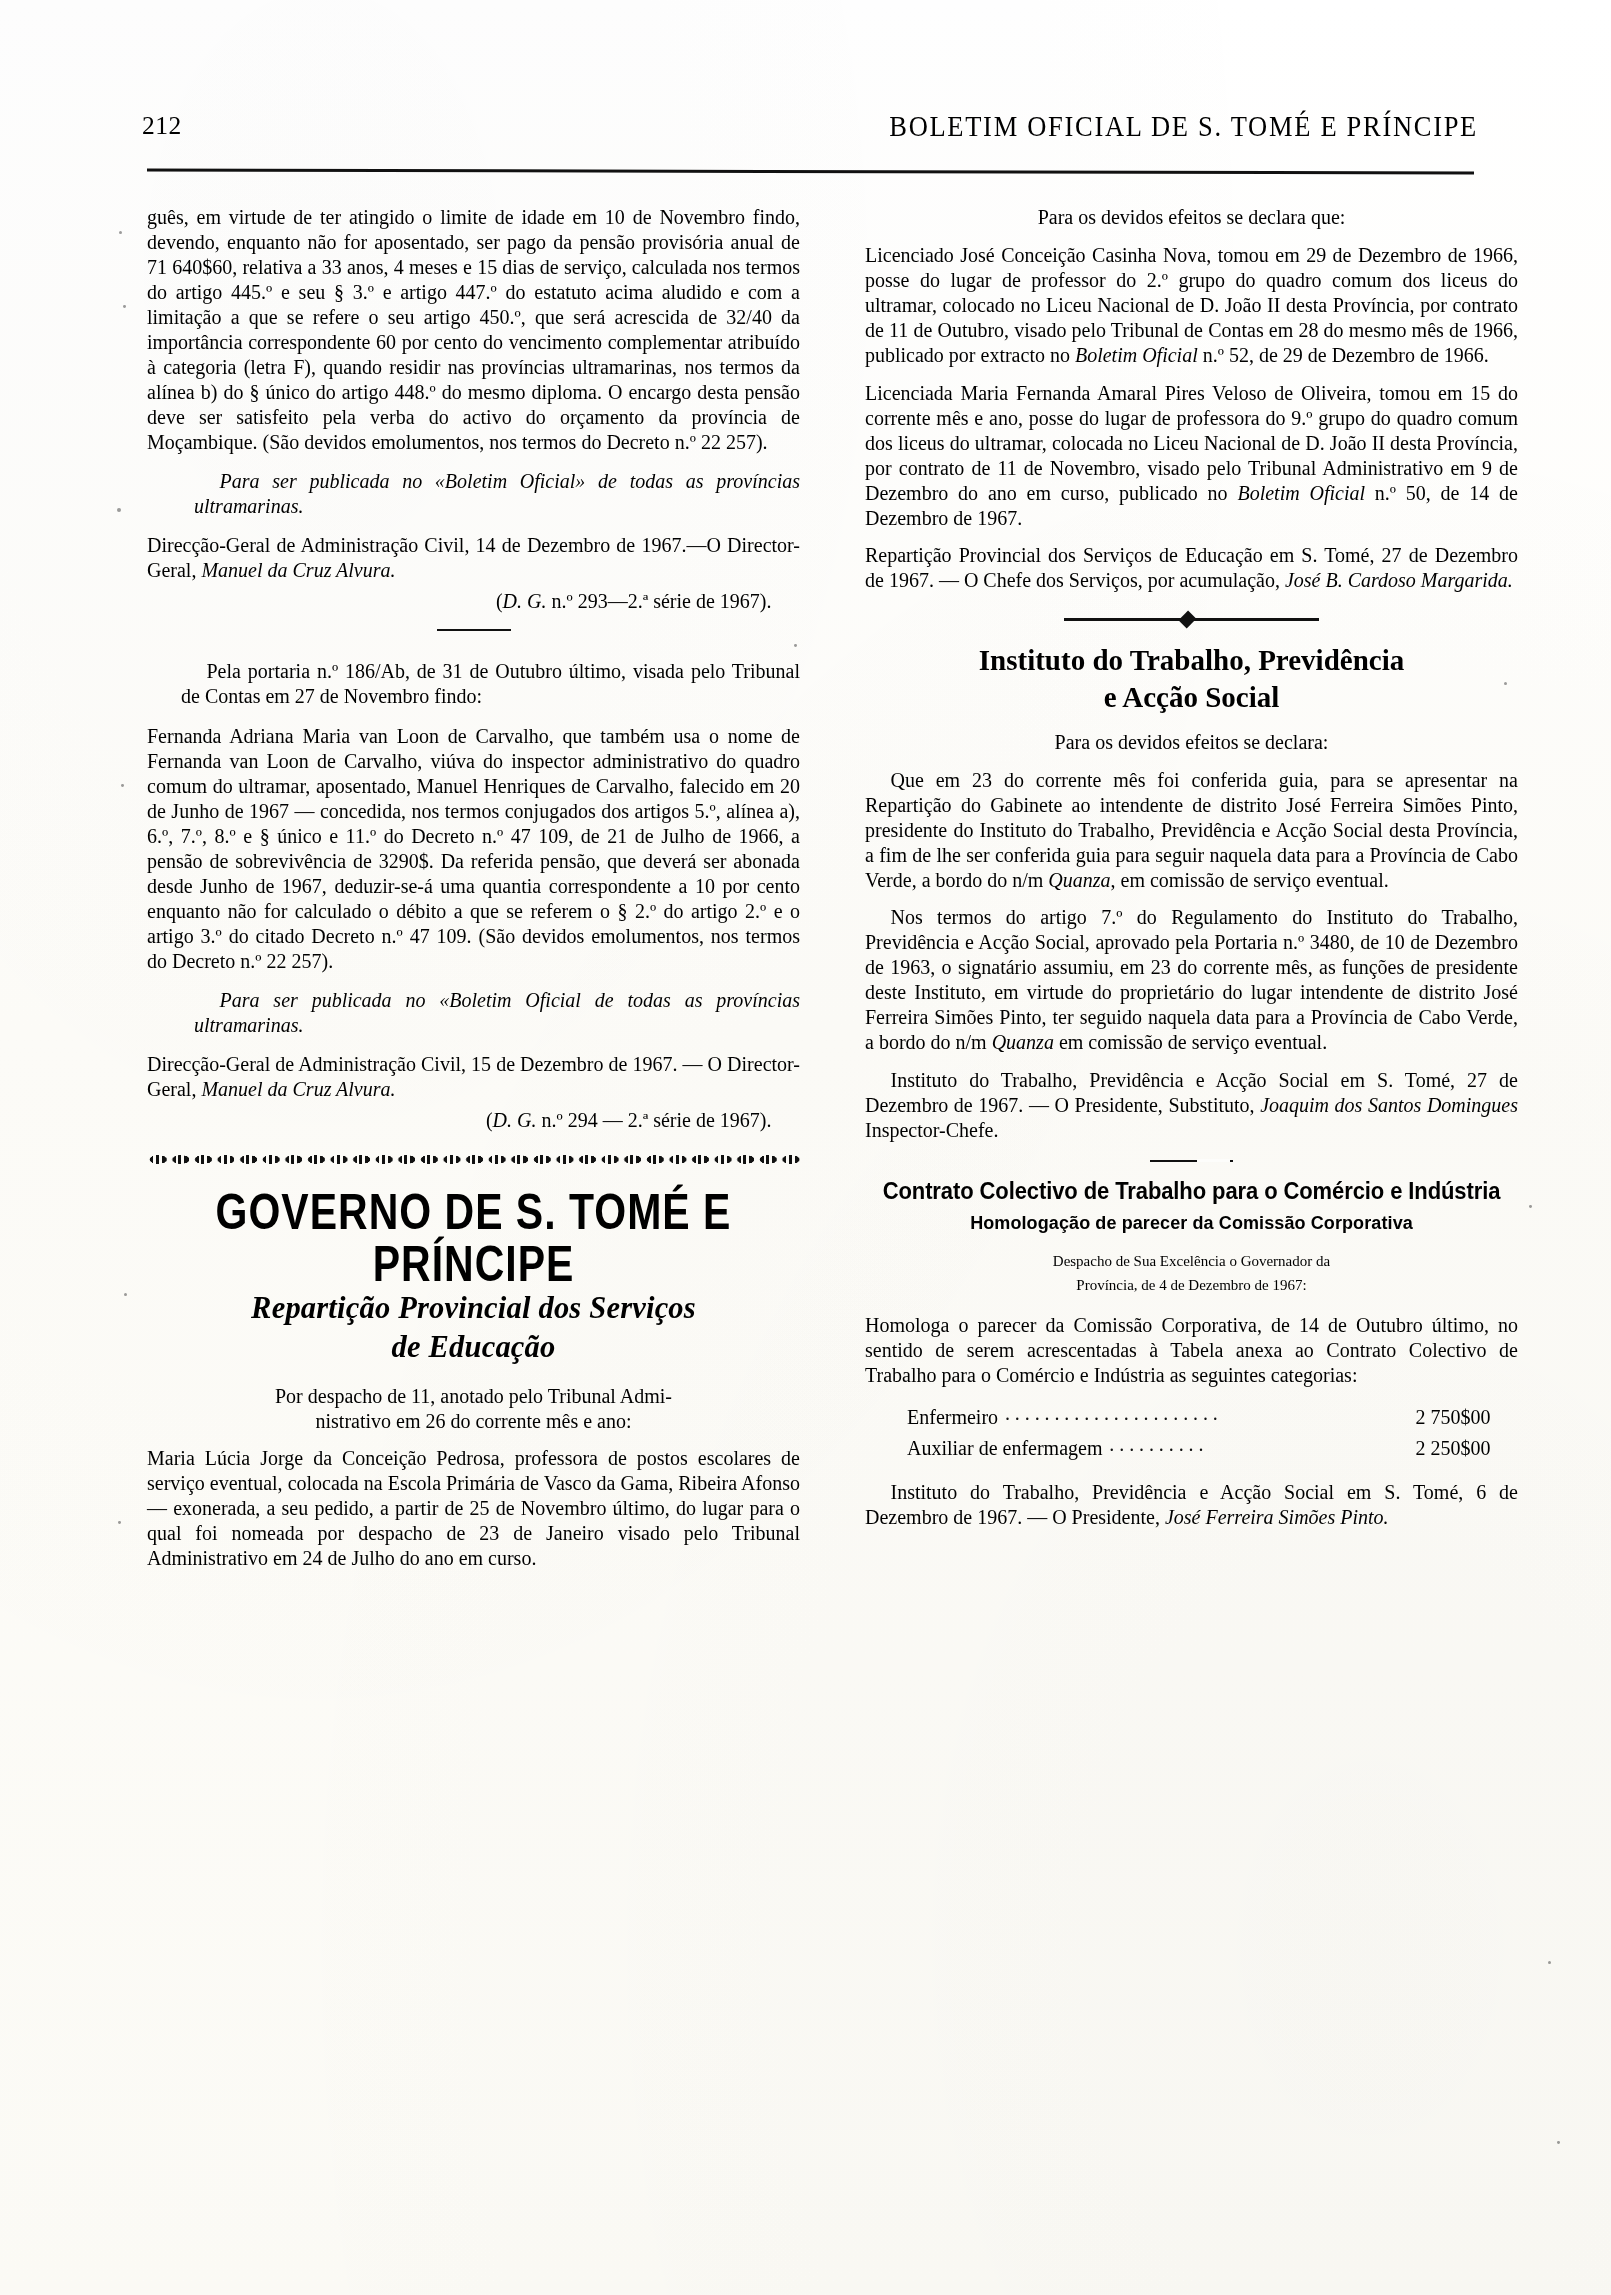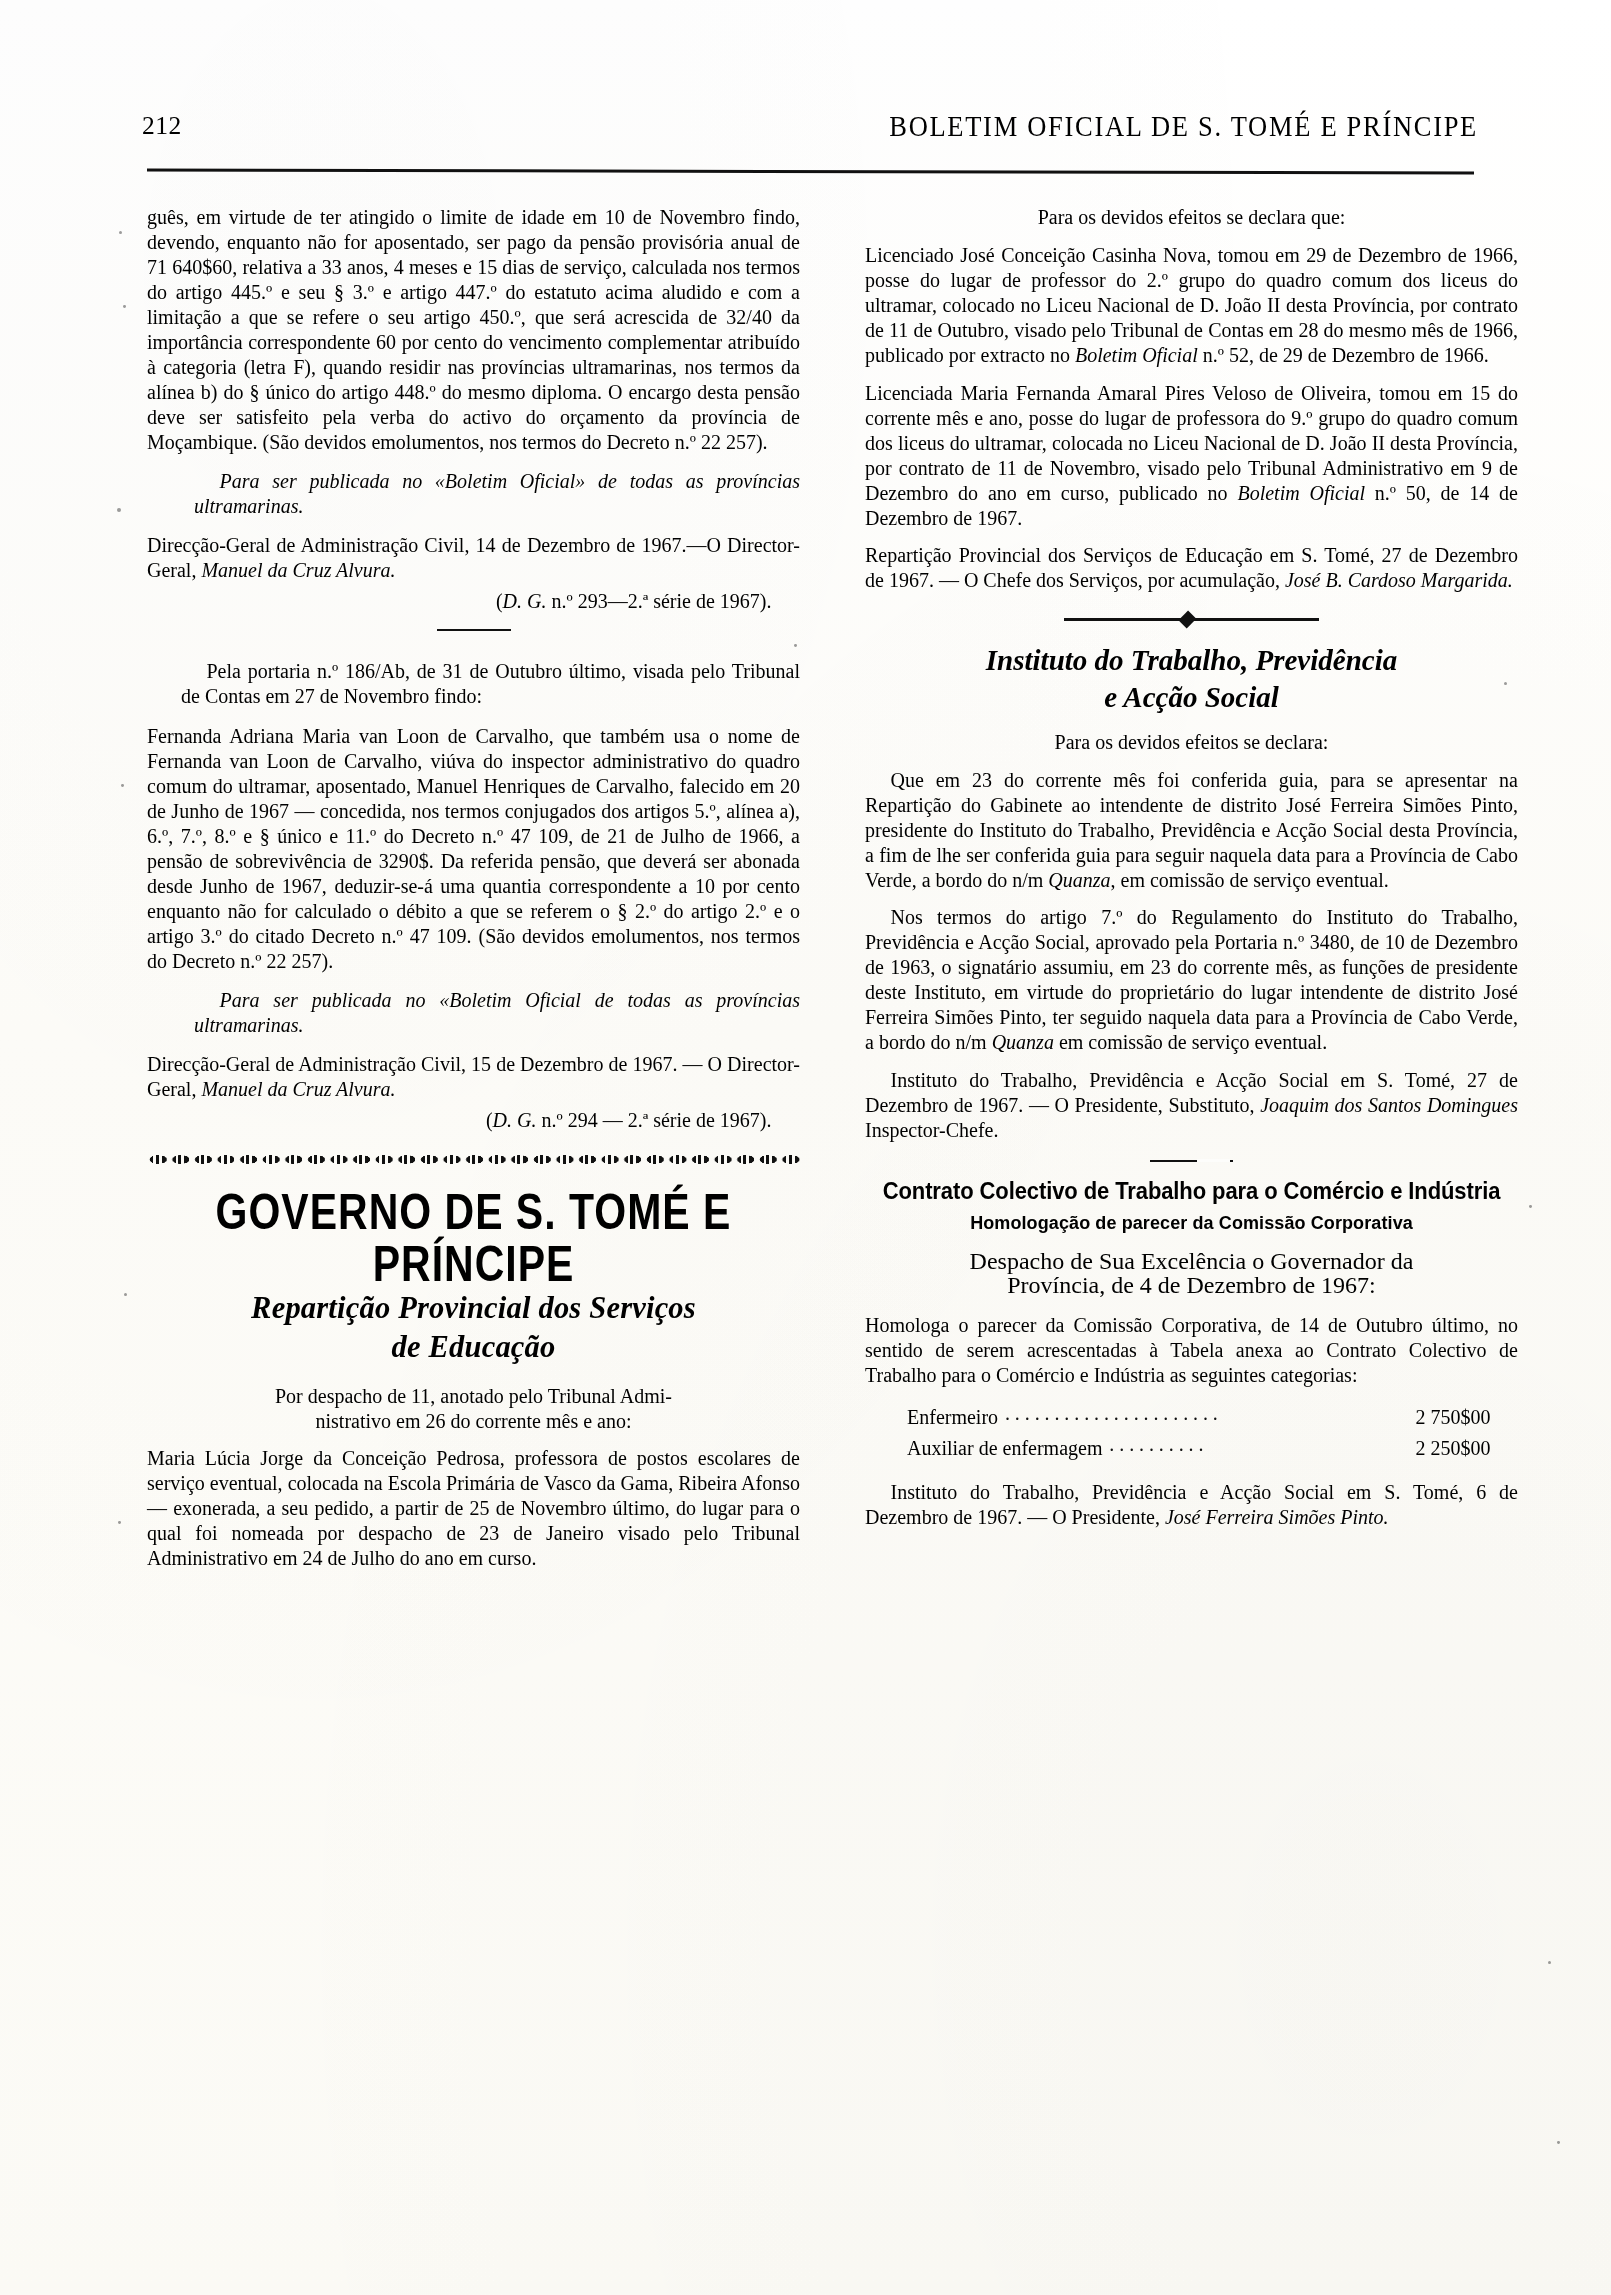--- a/index.html
+++ b/index.html
@@ -198,21 +198,20 @@
     font-style: italic;
     font-weight: 700;
     font-size: 30.5px;
     text-align: center;
     line-height: 1.28;
     margin: 16.7px 0 8.8px 0;
     letter-spacing: 0.2px;
   }
   .h-instituto {
     font-family: "Liberation Serif", "DejaVu Serif", serif;
-    font-style: italic;
     font-weight: 700;
     font-size: 29px;
     text-align: center;
     line-height: 1.3;
     margin: 6.9px 0 12.8px 0;
   }
   .h-contrato {
     font-family: "Liberation Sans", "DejaVu Sans", sans-serif;
     font-weight: 700;
     font-size: 22px;
@@ -227,21 +226,21 @@
     font-family: "Liberation Sans", "DejaVu Sans", sans-serif;
     font-weight: 700;
     font-size: 18px;
     text-align: center;
     line-height: 1.2;
     margin: 2.9px 0 14.7px 0;
     letter-spacing: 0.1px;
   }
   .h-despacho {
     text-align: center;
-    font-size: 24px;
+    font-size: 15px;
     line-height: 24.6px;
     margin: 0 0 14.7px 0;
   }
   .centered-line { text-align: center; }
 
   
   .tariff {
     margin: 14.7px 0 16.7px 0;
     padding-left: 42px;
     padding-right: 27.5px;

